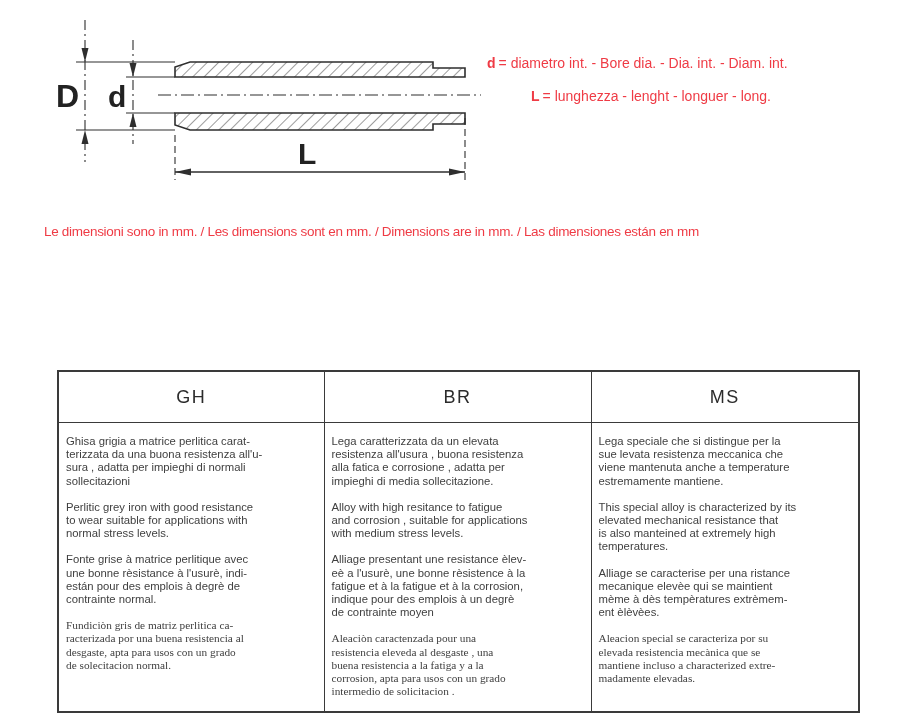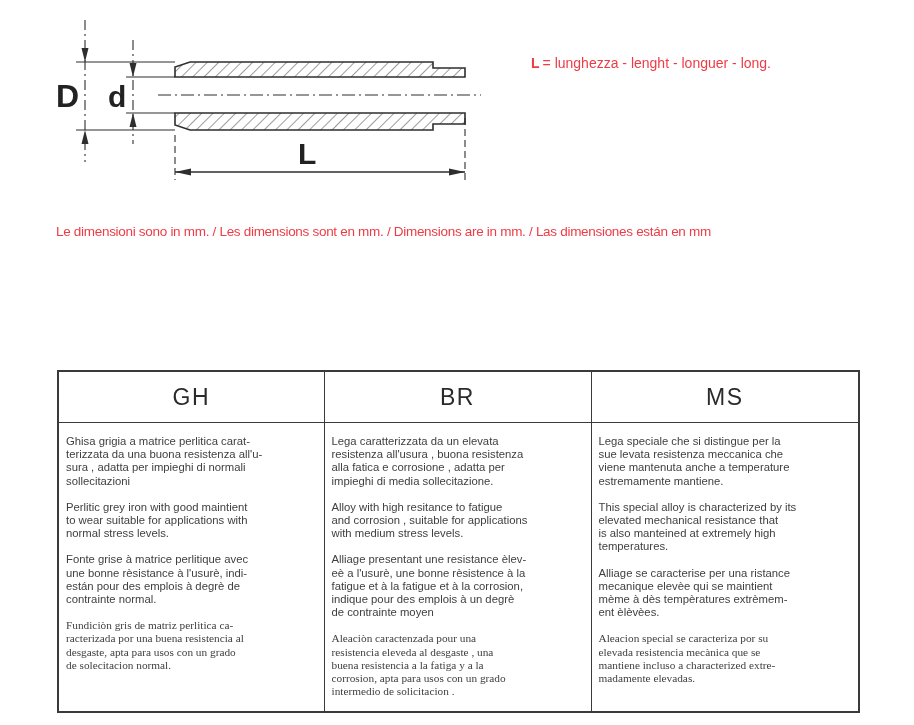--- a/index.html
+++ b/index.html
@@ -6,31 +6,31 @@
   body{
     width:914px;height:725px;position:relative;background:#ffffff;
     font-family:"Liberation Sans","DejaVu Sans",sans-serif;
     color:#3d3d3d;overflow:hidden;
   }
   .drawing-wrap{position:absolute;left:48px;top:6px;width:440px;height:210px;}
   .legend{position:absolute;left:487px;top:55px;width:420px;}
   .legend-line{font-size:14px;line-height:16px;margin-bottom:17px;white-space:nowrap;}
   .legend-sym{font-weight:bold;margin-right:3px;}
   .note-line{
-    position:absolute;left:56px;top:224px;width:820px;
+    position:absolute;left:44px;top:224px;width:820px;
     font-size:13.5px;letter-spacing:-0.3px;white-space:nowrap;
   }
   .spec-table{
     position:absolute;left:57px;top:370px;width:801px;
     border-collapse:collapse;table-layout:fixed;
     border:2px solid #3a3a3a;
   }
   .spec-table th{
     border:1.5px solid #3a3a3a;height:48px;
-    font-size:23px;font-weight:normal;letter-spacing:1.5px;color:#2b2b2b;
+    font-size:18px;font-weight:normal;letter-spacing:1.5px;color:#2b2b2b;
     text-align:center;vertical-align:middle;
   }
   .spec-table td{
     border:1.5px solid #3a3a3a;height:279px;
     vertical-align:top;text-align:left;
     padding:5px 5px 4px 7px;
   }
   .spec-table p{
     margin:7px 0 13px 0;font-size:11.3px;line-height:13.2px;
     white-space:pre-line;color:#404040;
@@ -71,20 +71,23 @@
     <line x1="127" y1="129" x2="127" y2="174" stroke="#2e2e2e" stroke-width="1.1" stroke-dasharray="7 4"></line>
     <line x1="417" y1="112" x2="417" y2="174" stroke="#2e2e2e" stroke-width="1.1" stroke-dasharray="7 4"></line>
     <line x1="127" y1="166" x2="417" y2="166" stroke="#2e2e2e" stroke-width="1.3"></line>
     <polygon points="127,166 143,162.5 143,169.5" fill="#2e2e2e"></polygon>
     <polygon points="417,166 401,162.5 401,169.5" fill="#2e2e2e"></polygon>
     <text x="250" y="158" font-size="30" font-weight="bold" fill="#222">L</text>
   </svg>
 </div>
 
 <div class="legend">
+  <div class="legend-line" style="color:#ef3b45;">
+    <span class="legend-sym">d</span><span>= diametro int. - Bore dia. - Dia. int. - Diam. int.</span>
+  </div>
   <div class="legend-line" style="color:#ef3b45;margin-left:44px;">
     <span class="legend-sym">L</span><span>= lunghezza - lenght - longuer - long.</span>
   </div>
 </div>
 
 <div class="note-line" style="color:#ef3b45;">Le dimensioni sono in mm. / Les dimensions sont en mm. / Dimensions are in mm. / Las dimensiones están en mm</div>
 
 <table class="spec-table">
   <colgroup>
     <col style="width:266px">
@@ -98,21 +101,21 @@
       <th>MS</th>
     </tr>
   </thead>
   <tbody>
     <tr>
       <td>
         <p>Ghisa grigia a matrice perlitica carat-
 terizzata da una buona resistenza all'u-
 sura , adatta per impieghi di normali
 sollecitazioni</p>
-        <p>Perlitic grey iron with good maintient
+        <p>Perlitic grey iron with good resistance
 to wear suitable for applications with
 normal stress levels.</p>
         <p>Fonte grise à matrice perlitique avec
 une bonne rèsistance à l'usurè, indi-
 están pour des emplois à degrè de
 contrainte normal.</p>
         <p>Fundiciòn gris de matriz perlitica ca-
 racterizada por una buena resistencia al
 desgaste, apta para usos con un grado
 de solecitacion normal.</p>

